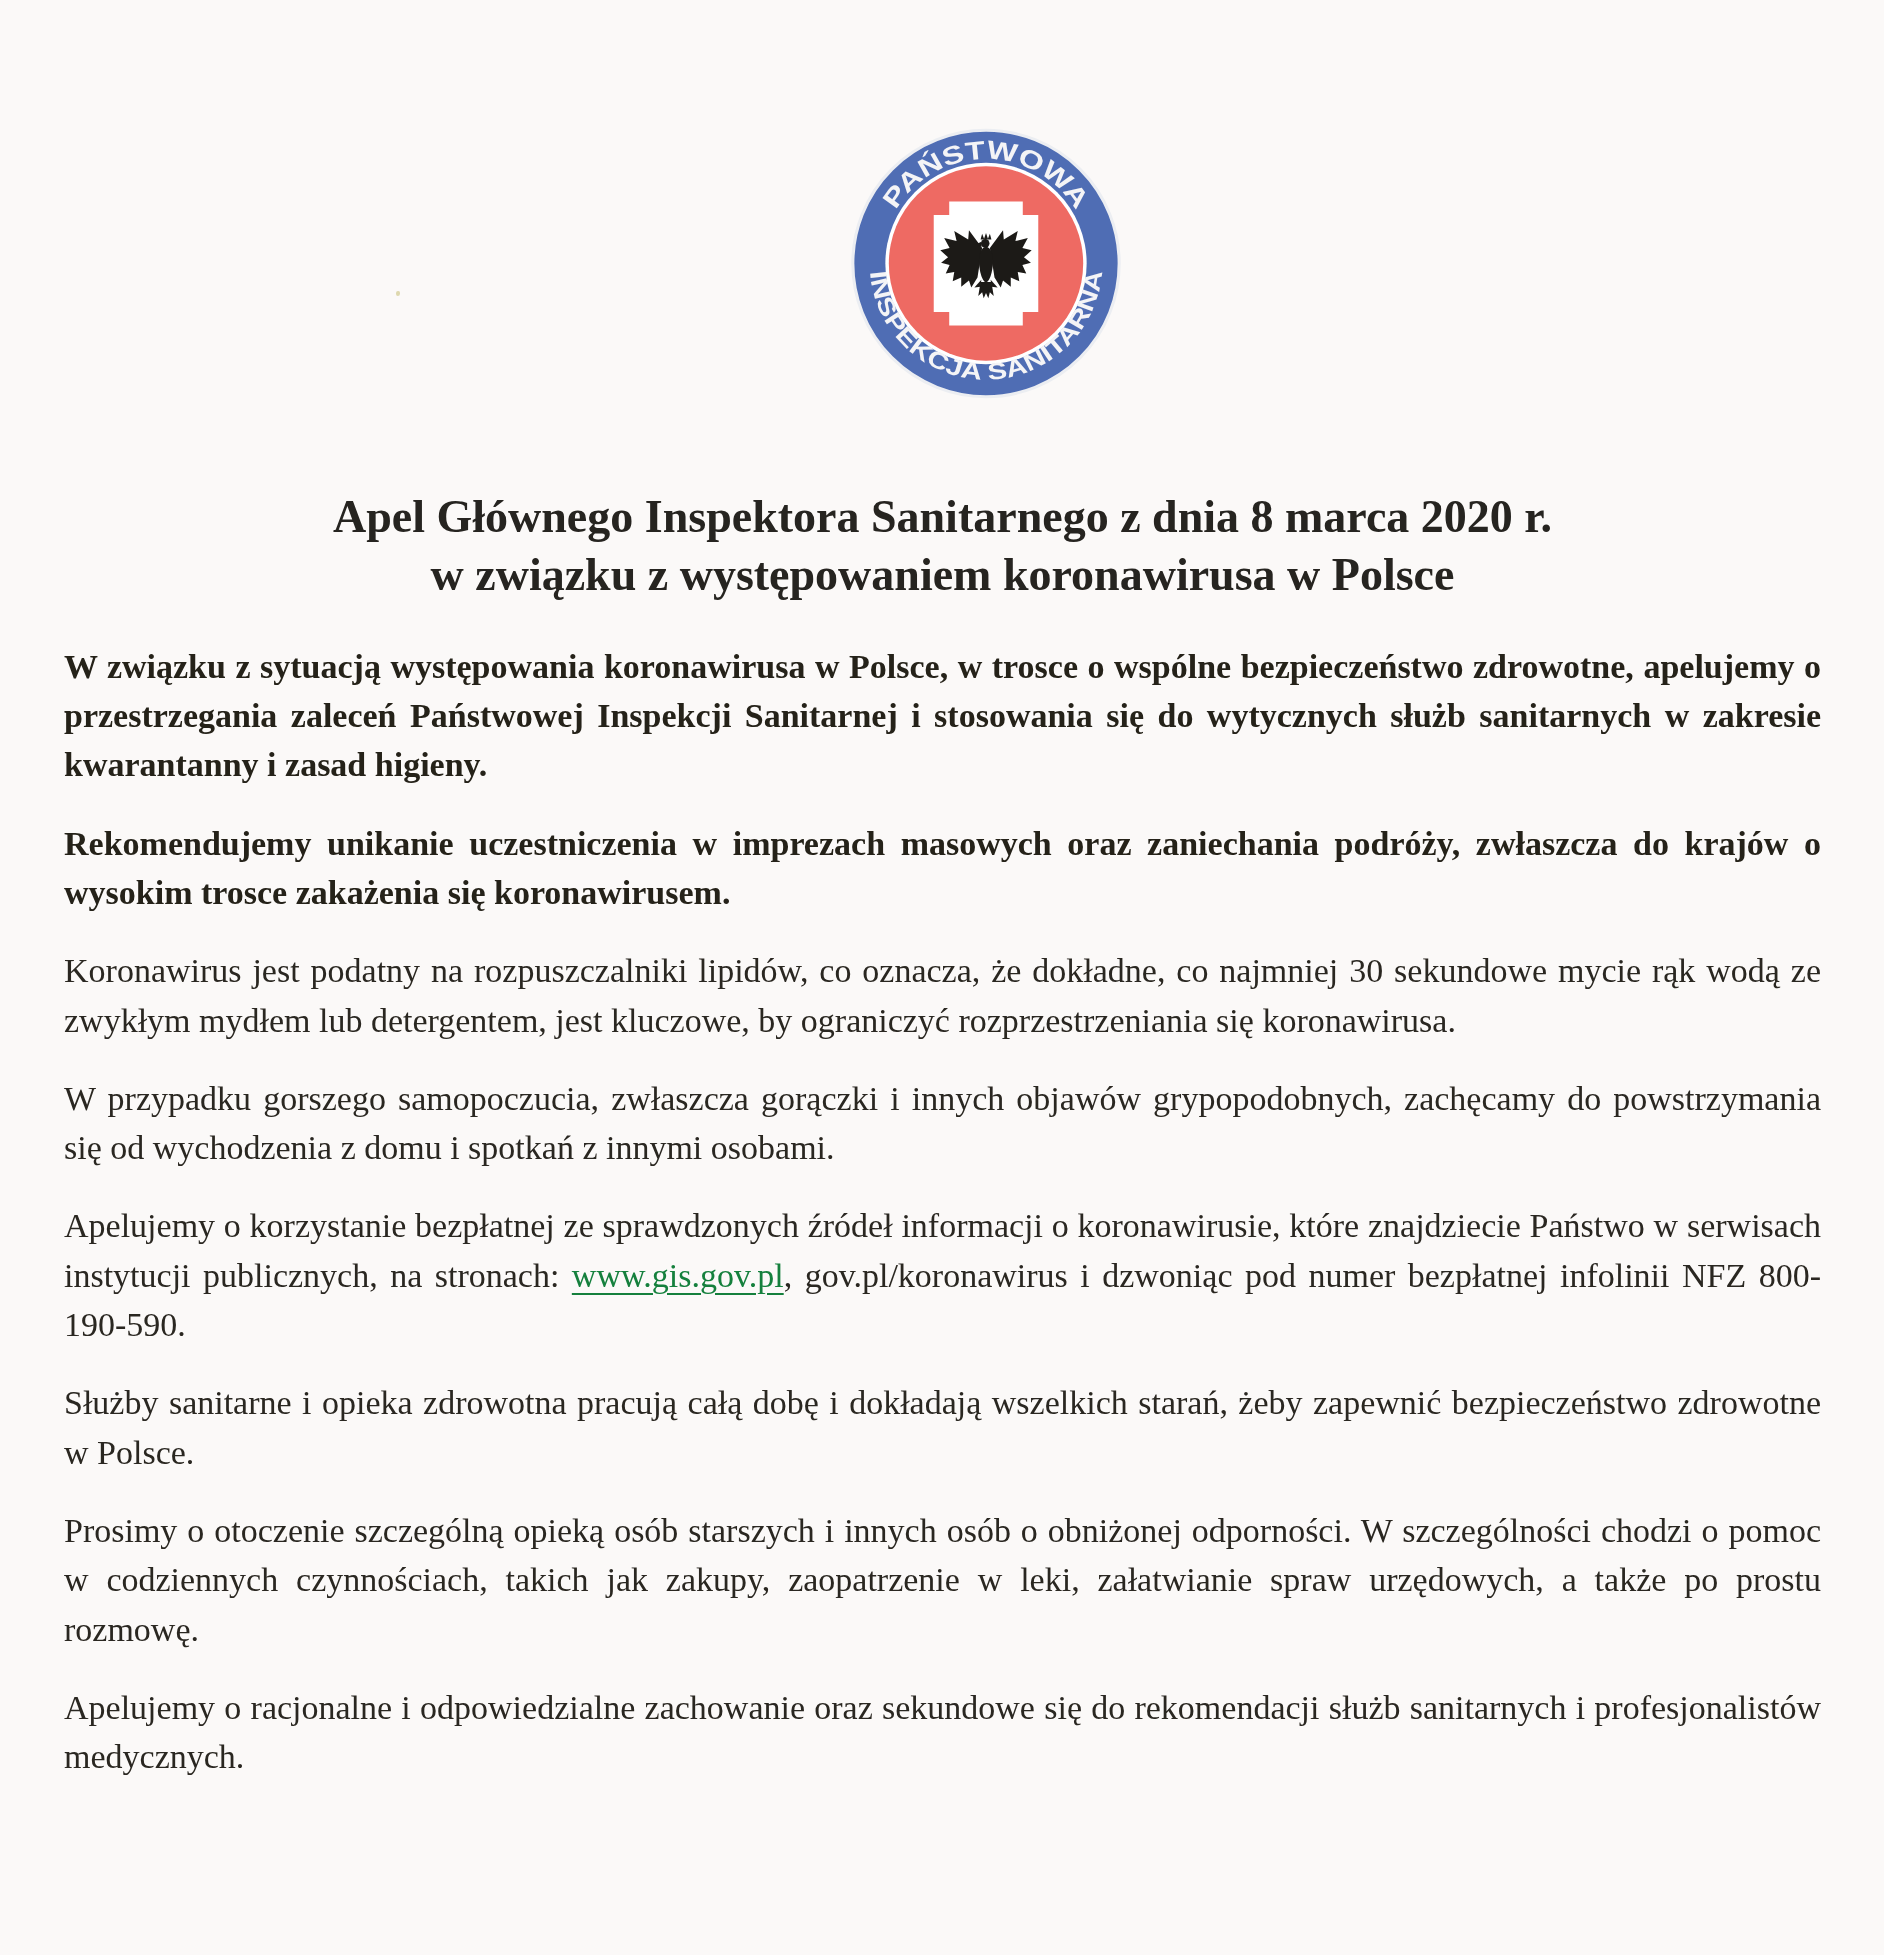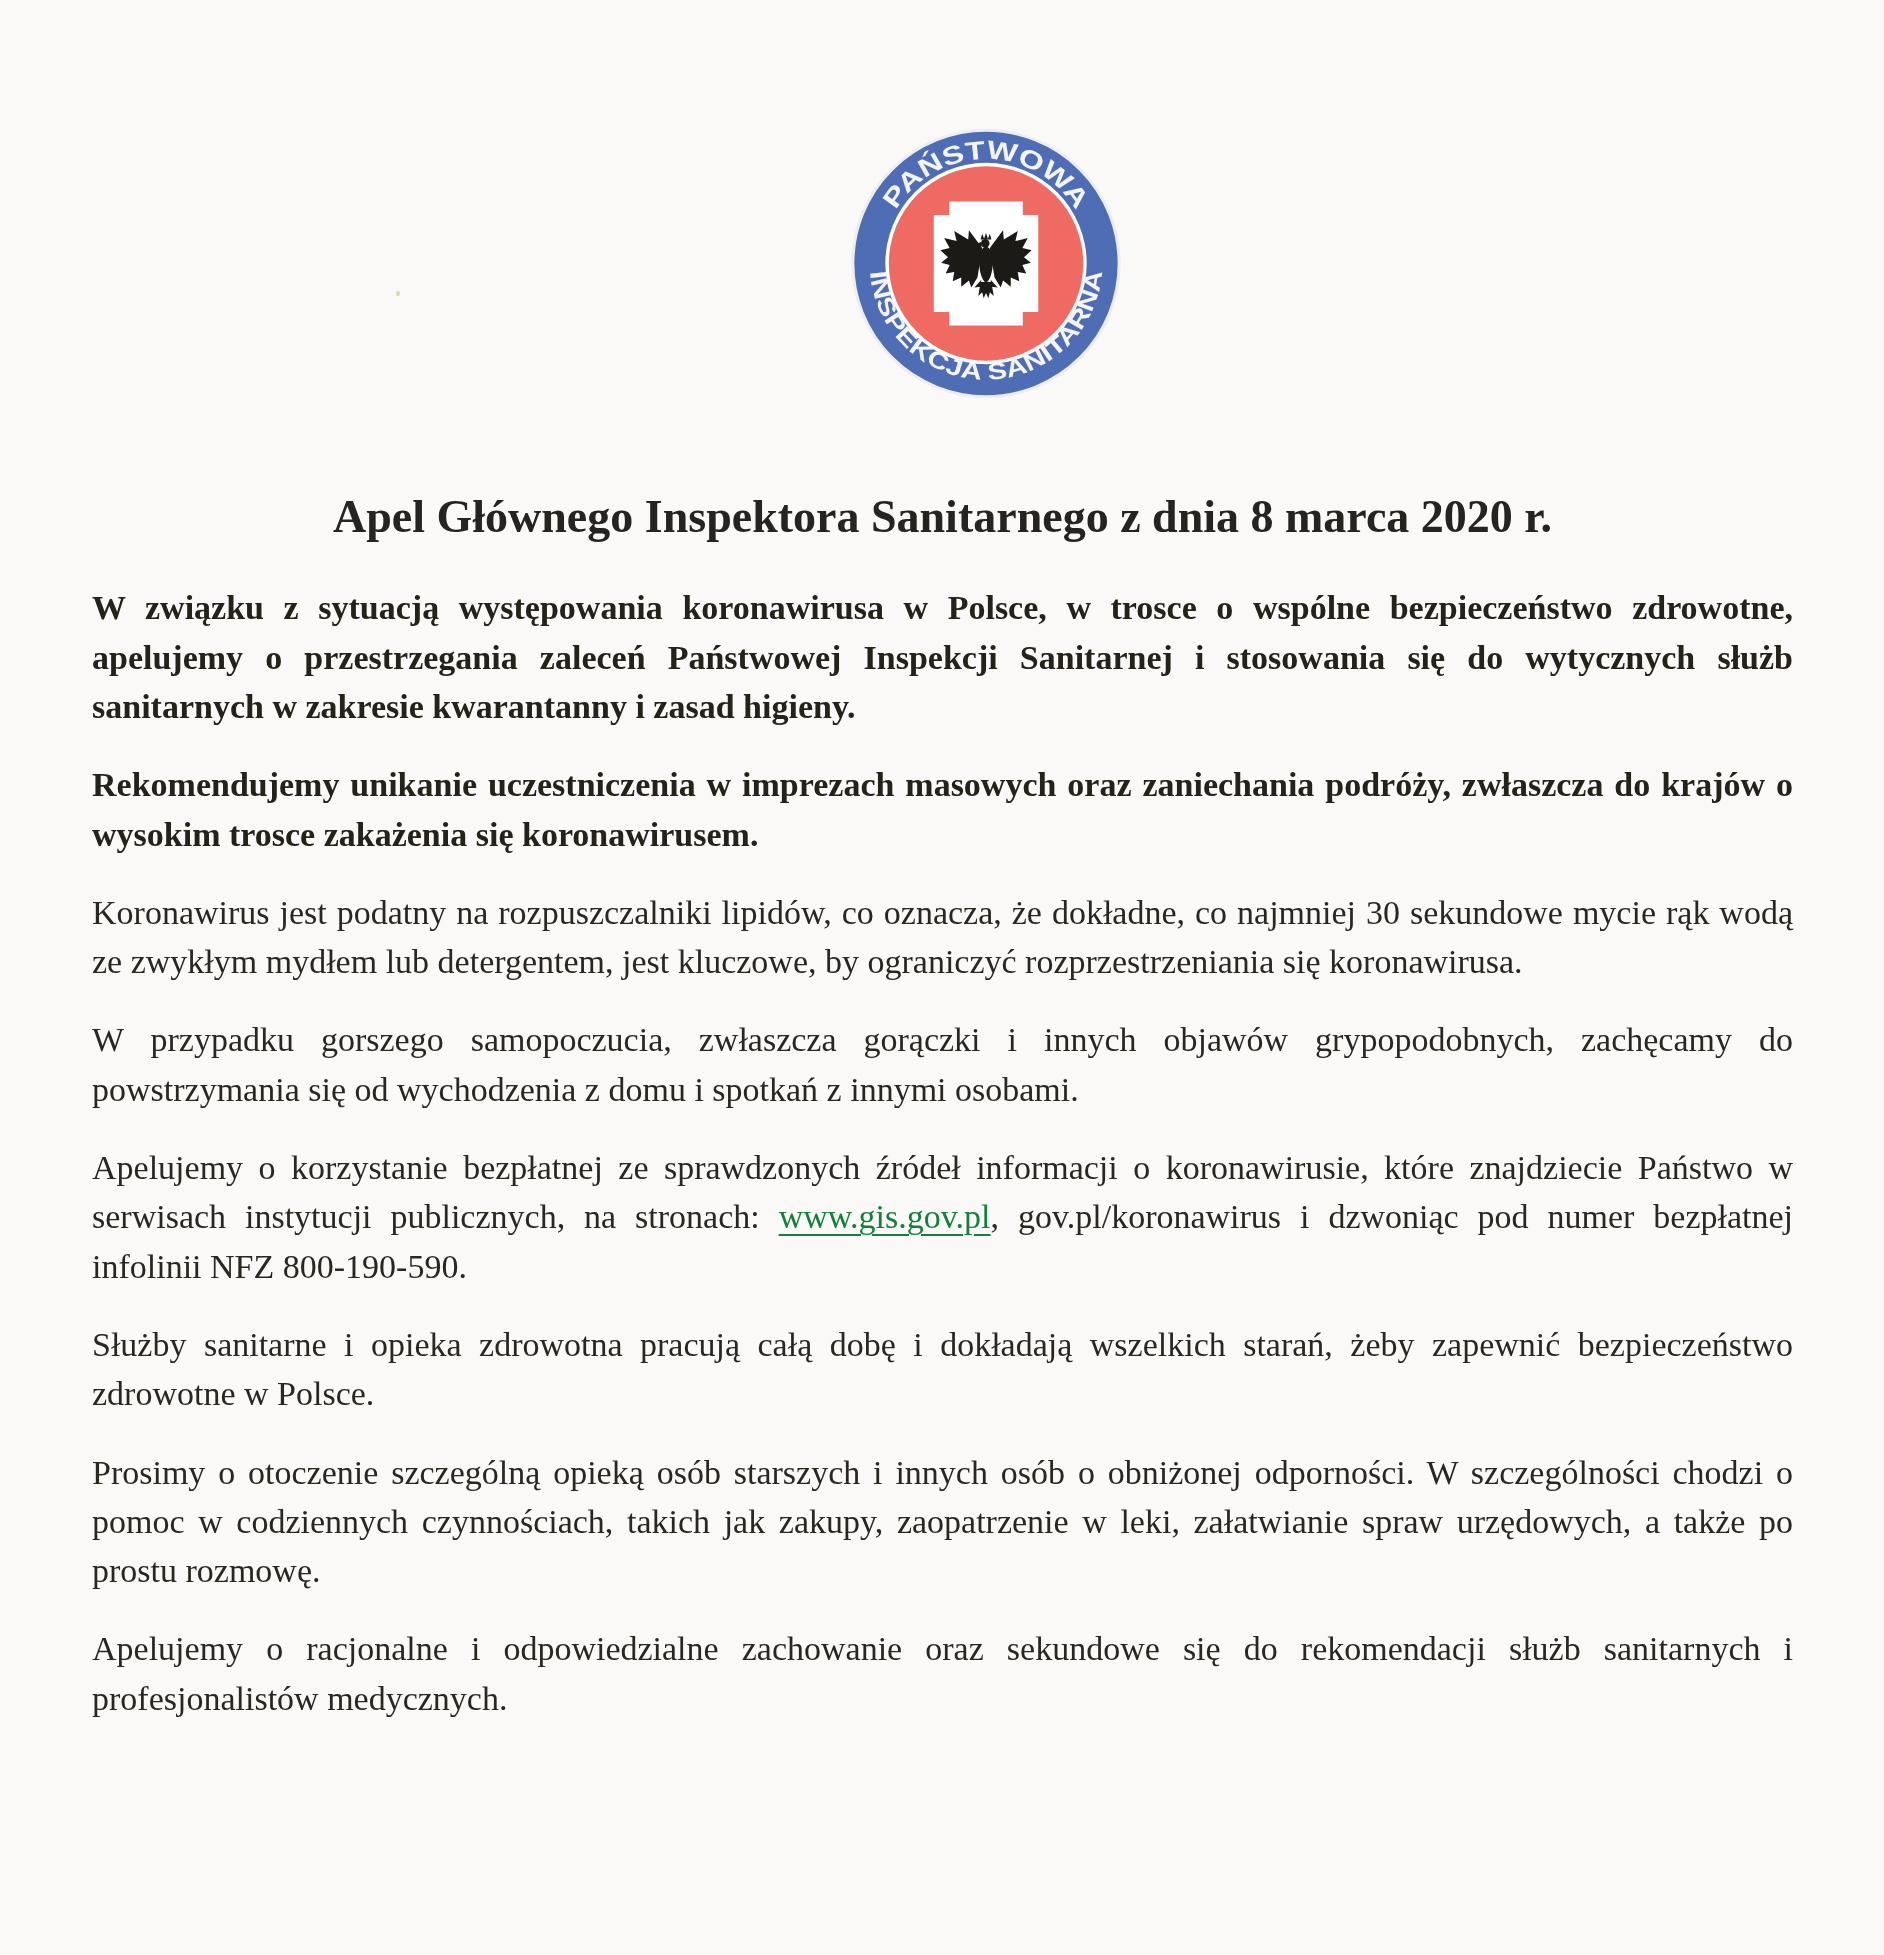--- a/index.html
+++ b/index.html
@@ -5,21 +5,21 @@
   html, body { margin: 0; padding: 0; }
   body {
     width: 1885px; height: 2688px;
     background: #fbf9f8;
     overflow: hidden;
     position: relative;
     font-family: "Liberation Serif", serif;
     color: #2a2620;
   }
   .page { position: relative; width: 100%; height: 100%; }
-  .content { padding: 0 92px; }
+  .content { padding: 0 64px; }
 
   
   .logo-wrap {
     width: 274px; height: 271px;
     margin: 128px auto 0;
     transform: translateX(43px);
   }
   .logo-wrap svg { width: 100%; height: 100%; display: block; }
   .logo-arc-text {
     font-family: "Liberation Sans", sans-serif;
@@ -109,20 +109,21 @@
       <text class="logo-arc-text" font-size="60">
         <textPath href="#arcBottom" startOffset="50%" text-anchor="middle" lengthAdjust="spacingAndGlyphs" textLength="900">INSPEKCJA SANITARNA</textPath>
       </text>
     </svg>
   </div>
 
   <div class="content">
 
     <div class="title">
       <div>Apel Głównego Inspektora Sanitarnego z dnia 8 marca 2020 r.</div>
+      <div>w związku z występowaniem koronawirusa w Polsce</div>
     </div>
 
     <p class="b">W związku z sytuacją występowania koronawirusa w Polsce, w trosce o wspólne bezpieczeństwo zdrowotne, apelujemy o przestrzegania zaleceń Państwowej Inspekcji Sanitarnej i stosowania się do wytycznych służb sanitarnych w zakresie kwarantanny i zasad higieny.</p>
     <p class="b">Rekomendujemy unikanie uczestniczenia w imprezach masowych oraz zaniechania podróży, zwłaszcza do krajów o wysokim trosce zakażenia się koronawirusem.</p>
     <p>Koronawirus jest podatny na rozpuszczalniki lipidów, co oznacza, że dokładne, co najmniej 30 sekundowe mycie rąk wodą ze zwykłym mydłem lub detergentem, jest kluczowe, by ograniczyć rozprzestrzeniania się koronawirusa.</p>
     <p>W przypadku gorszego samopoczucia, zwłaszcza gorączki i innych objawów grypopodobnych, zachęcamy do powstrzymania się od wychodzenia z domu i spotkań z innymi osobami.</p>
 
     <p><span>Apelujemy o korzystanie bezpłatnej ze sprawdzonych źródeł informacji o koronawirusie, które znajdziecie Państwo w serwisach instytucji publicznych, na stronach: </span><a class="doc-link">www.gis.gov.pl</a><span>, gov.pl/koronawirus i dzwoniąc pod numer bezpłatnej infolinii NFZ 800-190-590.</span></p>
 
     <p>Służby sanitarne i opieka zdrowotna pracują całą dobę i dokładają wszelkich starań, żeby zapewnić bezpieczeństwo zdrowotne w Polsce.</p>

